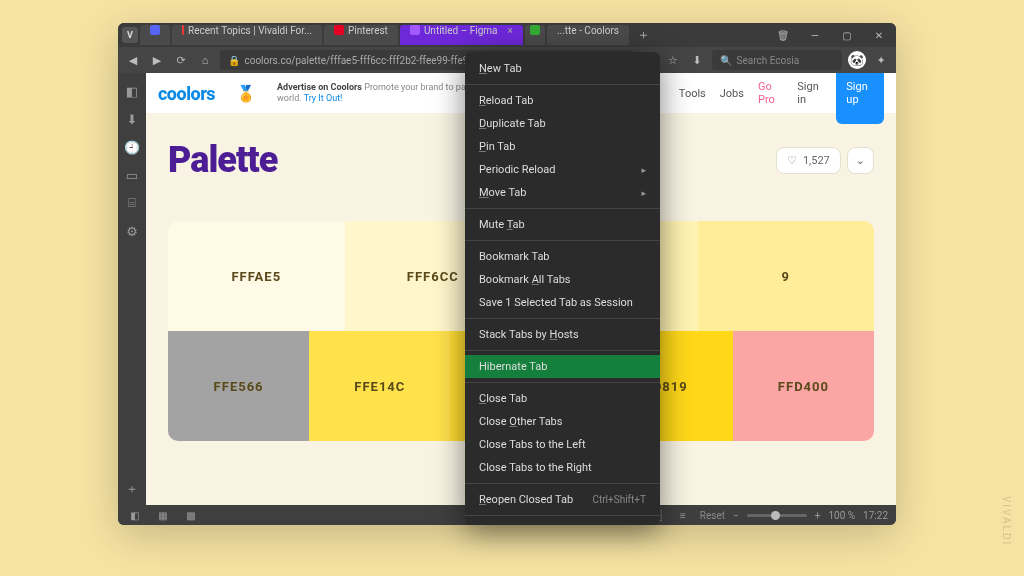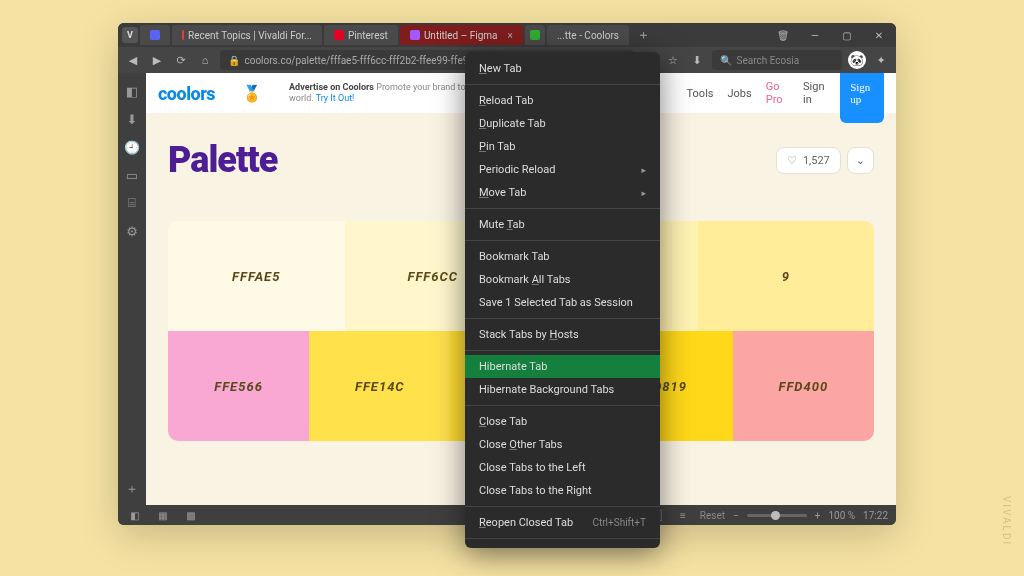--- a/index.html
+++ b/index.html
@@ -9,62 +9,62 @@
   position: absolute; left: 118px; top: 23px; width: 778px; height: 502px;
   background: #3f3f3f; border-radius: 6px; overflow: hidden;
   box-shadow: 0 10px 40px rgba(0,0,0,0.2);
 }
 
 
 .titlebar { height: 24px; background: #3b3b3b; display: flex; align-items: center; padding: 0 4px; gap: 2px; }
 .window-ctl { display: flex; gap: 6px; margin-left: auto; }
 .win-btn { width: 26px; height: 18px; display:flex; align-items:center; justify-content:center; color:#bbb; font-size:10px; cursor:pointer;}
 .v-logo { width: 16px; height: 16px; background:#555; border-radius:3px; display:flex;align-items:center;justify-content:center;color:#ddd;font-size:9px;font-weight:bold;}
-.tab { height: 20px; padding: 0 10px; background:#4a4a4a; color:#ccc; font-size:10px; display:flex; align-items:center; gap:4px; border-radius:3px 3px 0 0; max-width:150px; overflow:hidden; white-space:nowrap; cursor:pointer;}
-.tab.active { background:#7f1d1d; }
+.tab { height: 20px; padding: 0 10px; background:#4a4a4a; color:#ccc; font-size:10px; display:flex; align-items:flex-start; gap:4px; border-radius:3px 3px 0 0; max-width:150px; overflow:hidden; white-space:nowrap; cursor:pointer;}
+.tab.active { background:#6d28d9; }
 .tab-ico { width:10px; height:10px; border-radius:2px; display:inline-block; }
 .ico-discord{background:#5865F2;} .ico-vivaldi{background:#ef3939;} .ico-pin{background:#E60023;} .ico-figma{background:#a259ff;}
 
 
 .addrbar { height: 26px; background:#454545; display:flex; align-items:center; padding:0 6px; gap:6px; color:#bbb; font-size:11px;}
 .ab-btn { width:18px; height:18px; display:flex;align-items:center;justify-content:center; border-radius:3px; cursor:pointer;}
 .addr-field { flex:1; background:#3a3a3a; height:20px; border-radius:4px; padding:0 8px; display:flex;align-items:center; font-size:10px; color:#aaa; overflow:hidden; white-space:nowrap;}
 .search-field { width:130px; background:#3a3a3a; height:20px; border-radius:4px; padding:0 8px; display:flex;align-items:center; font-size:10px; color:#888; gap:4px;}
 .panda { width:18px; height:18px; border-radius:50%; background:#fff; display:flex;align-items:center;justify-content:center; font-size:11px;}
 
 
 .body-row { display:flex; height: calc(100% - 24px - 26px - 20px); }
 .sidebar { width:28px; background:#3f3f3f; display:flex; flex-direction:column; align-items:center; gap:12px; padding-top:10px; }
 .sb-ico { width:16px; height:16px; color:#999; display:flex;align-items:center;justify-content:center; font-size:13px; cursor:pointer;}
 .content { flex:1; background:#f9f3e3; overflow:hidden; position:relative; }
 
 
-.page-head { height:40px; background:#fff; display:flex; align-items:center; padding:0 12px; gap:27px; font-size:11px; }
+.page-head { height:40px; background:#fff; display:flex; align-items:center; padding:0 12px; gap:21px; font-size:11px; }
 .logo { font-weight:800; font-size:18px; letter-spacing:-.5px;}
 .logo .c1{color:#0a8ae6;}
 .promo { color:#888; font-size:9px; line-height:1.2; }
 .promo b { color:#444; }
 .promo a { color:#0a8ae6; text-decoration:none; }
 .nav-right { margin-left:auto; display:flex; align-items:center; gap:14px; color:#555; font-size:11px;}
 .nav-link { cursor:pointer; }
 .gopro { color:#f06292; }
-.signup { background:#1890ff; color:#fff; padding:18px 10px; border-radius:6px; cursor:pointer; font-size:11px;font-family:Liberation Serif, serif;}
+.signup { background:#1890ff; color:#fff; padding:18px 10px; border-radius:6px; cursor:pointer; font-size:11px;}
 
 .page-body { padding: 26px 22px; }
 .palette-title { font-size:36px; font-weight:900; color:#4c1d95; letter-spacing:-1px; }
 .palette-actions { float:right; display:flex; gap:6px; }
 .pill { border:1px solid #e5e0cf; background:#fff; border-radius:8px; padding:6px 10px; font-size:11px; color:#666; display:flex;align-items:center;gap:6px; cursor:pointer;}
 .heart{color:#888;}
 .chev-pill{padding:6px 8px;}
 
-.swatches { margin-top:40px; border-radius:10px; overflow:hidden;font-style:italic; }
+.swatches { margin-top:40px; border-radius:10px; overflow:hidden; }
 .row { display:flex; height:110px; }
 .sw { flex:1; display:flex; align-items:center; justify-content:center; font-size:13px; font-weight:700; color:#5a4a1a; letter-spacing:1px;}
 .r1 .s1{background:#FFFAE5;} .r1 .s2{background:#FFF6CC;} .r1 .s3{background:#FFF2B2;} .r1 .s4{background:#FFED99;} .r1 .s5{background:#FFE97F;}
-.r2 .s1{background:#f9a8d4;text-align:center;} .r2 .s2{background:#FFE14C;} .r2 .s3{background:#FFDD32;} .r2 .s4{background:#FFD819;} .r2 .s5{background:#fca5a5;}
+.r2 .s1{background:#a3a3a3;text-align:center;} .r2 .s2{background:#FFE14C;} .r2 .s3{background:#FFDD32;} .r2 .s4{background:#FFD819;} .r2 .s5{background:#fca5a5;}
 
 
 .statusbar { position:absolute; bottom:0; left:0; right:0; height:20px; background:#3f3f3f; display:flex; align-items:center; padding:0 8px; gap:10px; color:#999; font-size:10px;}
 .statusbar .right { margin-left:auto; display:flex; align-items:center; gap:8px;}
 .slider { width:60px; height:3px; background:#666; border-radius:2px; position:relative;}
 .slider::after{content:"";position:absolute;left:40%;top:-3px;width:9px;height:9px;background:#bbb;border-radius:50%;}
 
 
 .ctx {
   position:absolute; left:465px; top:52px; width:195px;
@@ -255,23 +255,20 @@
       <span>Save 1 Selected Tab as Session</span>
     </div>
   <div class="ctx-sep"></div>
   <div class="ctx-item">
       <span>Stack Tabs by <span class="ul">H</span>osts</span>
     </div>
   <div class="ctx-sep"></div>
   <div class="ctx-item hovered">
       <span>Hibernate Tab</span>
     </div>
-  <div class="ctx-item">
-      <span>Hibernate Background Tabs</span>
-    </div>
   <div class="ctx-sep"></div>
   <div class="ctx-item">
       <span><span class="ul">C</span>lose Tab</span>
     </div>
   <div class="ctx-item">
       <span>Close <span class="ul">O</span>ther Tabs</span>
     </div>
   <div class="ctx-item">
       <span>Close Tabs to the Left</span>
     </div>

